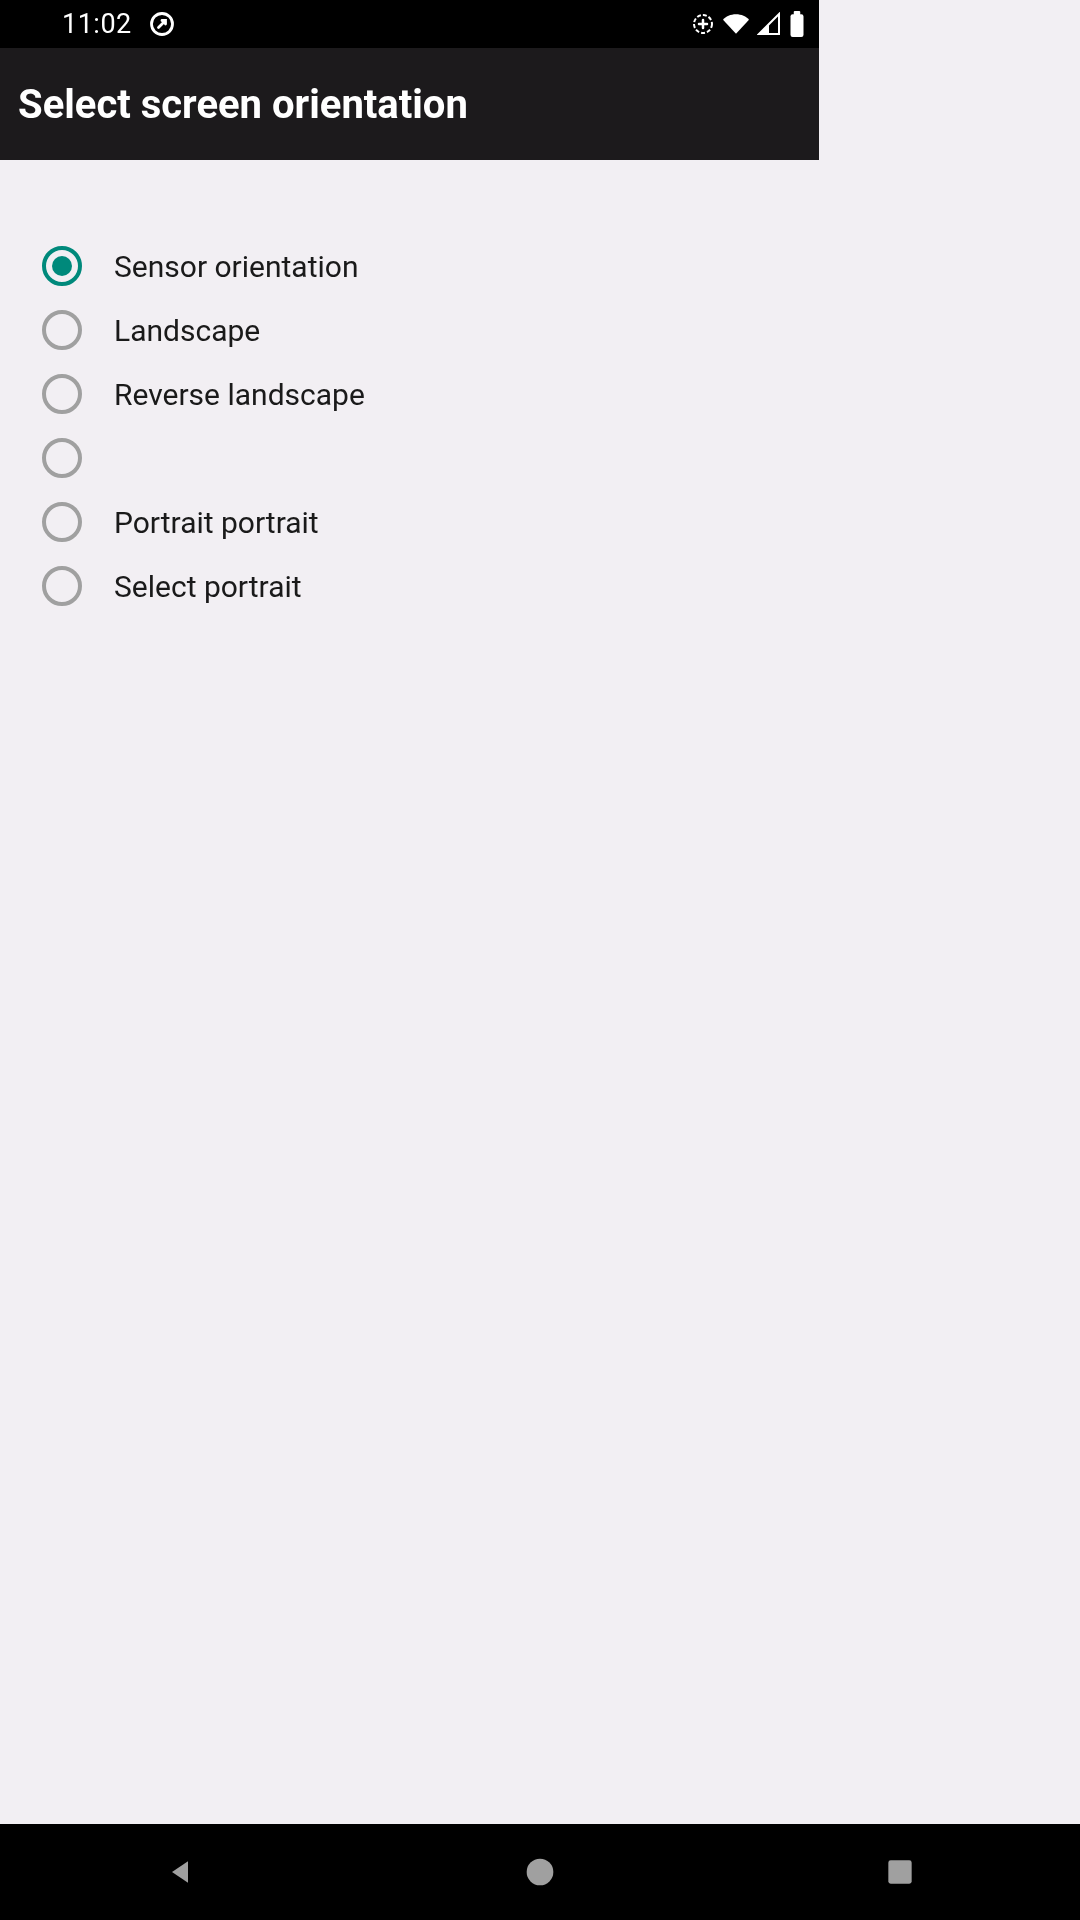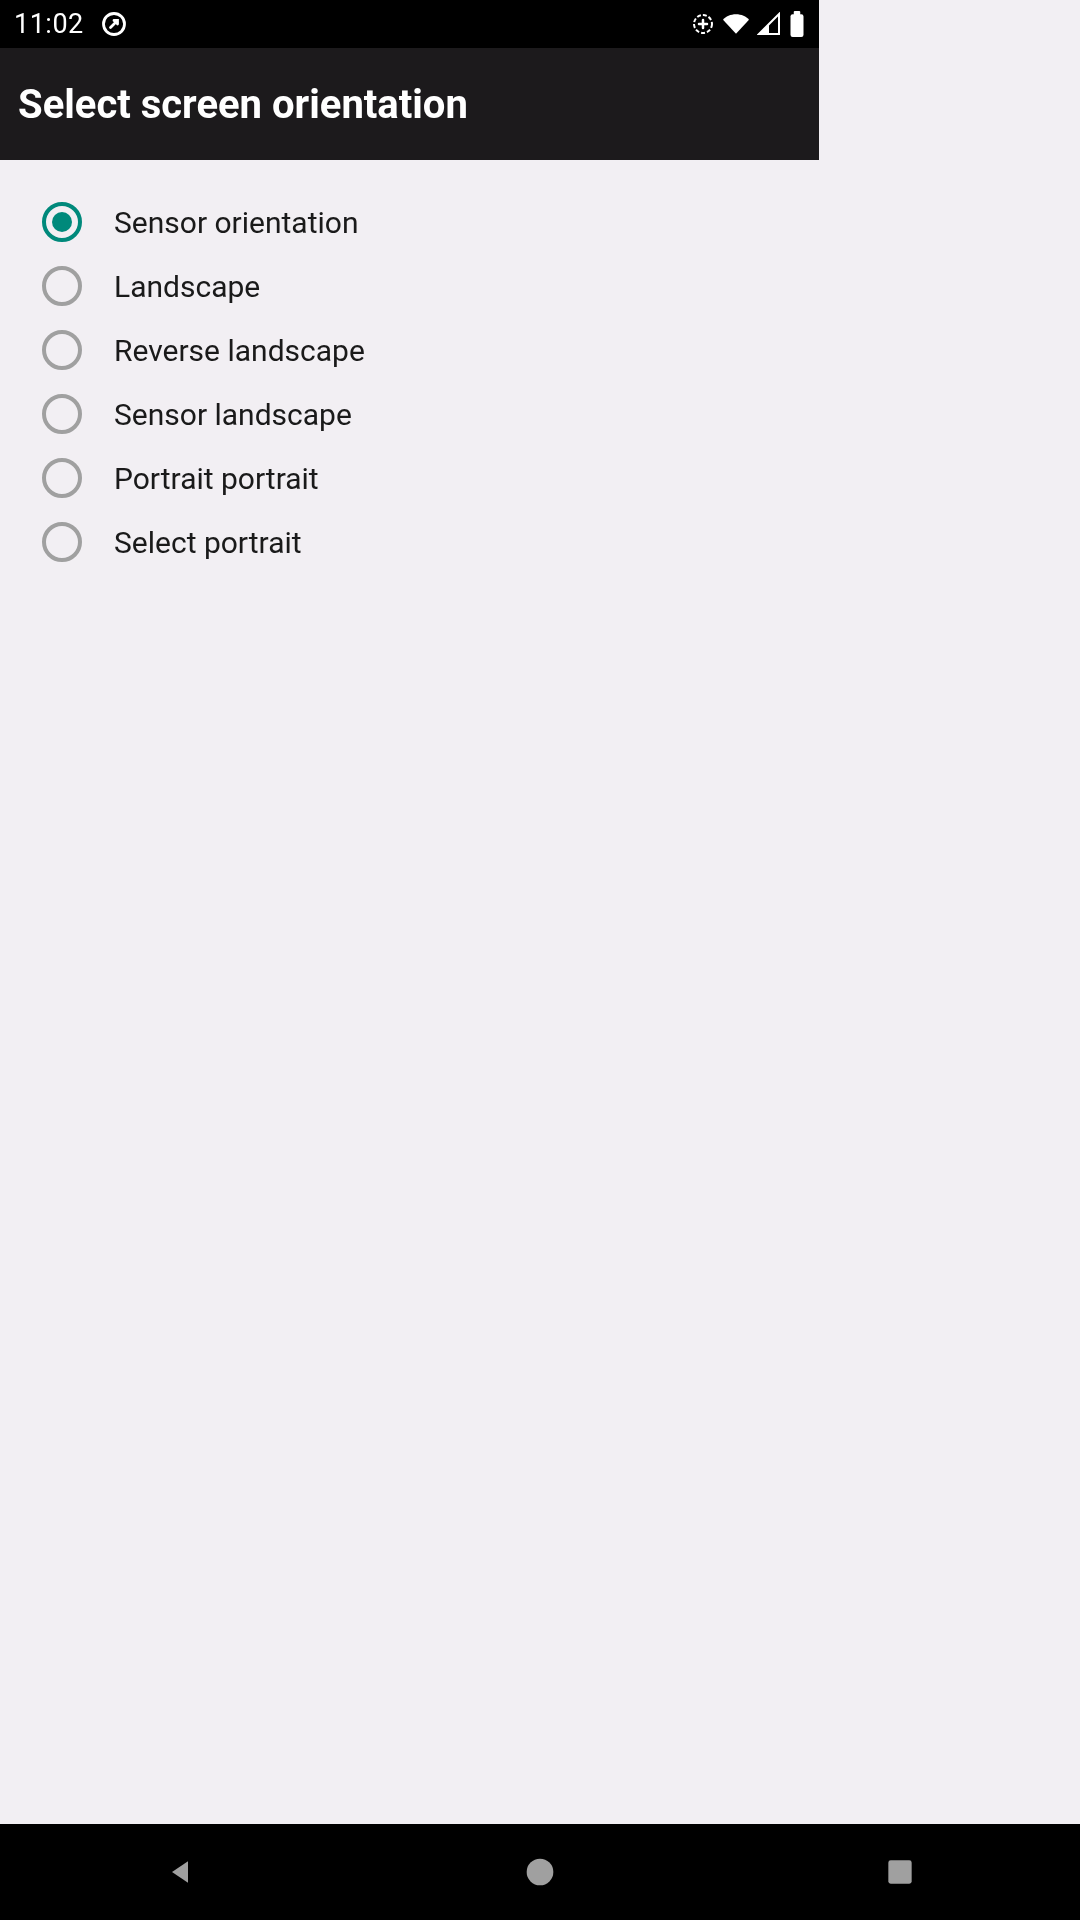--- a/index.html
+++ b/index.html
@@ -20,20 +20,21 @@
       display: flex;
       align-items: center;
       justify-content: space-between;
       padding: 0 14px;
       color: #ffffff;
     }
     .status-left {
       display: flex;
       align-items: center;
       gap: 16px;
+      margin-left: 48px;
     }
     .status-right {
       display: flex;
       align-items: center;
       gap: 8px;
     }
     .clock {
       font-size: 27px;
       font-weight: 400;
       letter-spacing: 0.5px;
@@ -49,20 +50,21 @@
       align-items: center;
       padding: 0 18px;
     }
     .app-title {
       color: #ffffff;
       font-size: 40px;
       font-weight: 700;
     }
     .content {
       padding: 30px 42px;
+      margin-top: 44px;
     }
     .radio-item {
       display: flex;
       align-items: center;
       height: 64px;
       cursor: pointer;
     }
     .radio-button {
       width: 40px;
       height: 40px;
@@ -163,21 +165,20 @@
   <div class="radio-item">
     <div class="radio-button"></div>
     <span class="radio-label">Landscape</span>
   </div>
   <div class="radio-item">
     <div class="radio-button"></div>
     <span class="radio-label">Reverse landscape</span>
   </div>
   <div class="radio-item">
     <div class="radio-button"></div>
-    <span class="radio-label">Sensor landscape</span>
   </div>
   <div class="radio-item">
     <div class="radio-button"></div>
     <span class="radio-label">Portrait portrait</span>
   </div>
   <div class="radio-item">
     <div class="radio-button"></div>
     <span class="radio-label">Select portrait</span>
   </div>
 </div>

